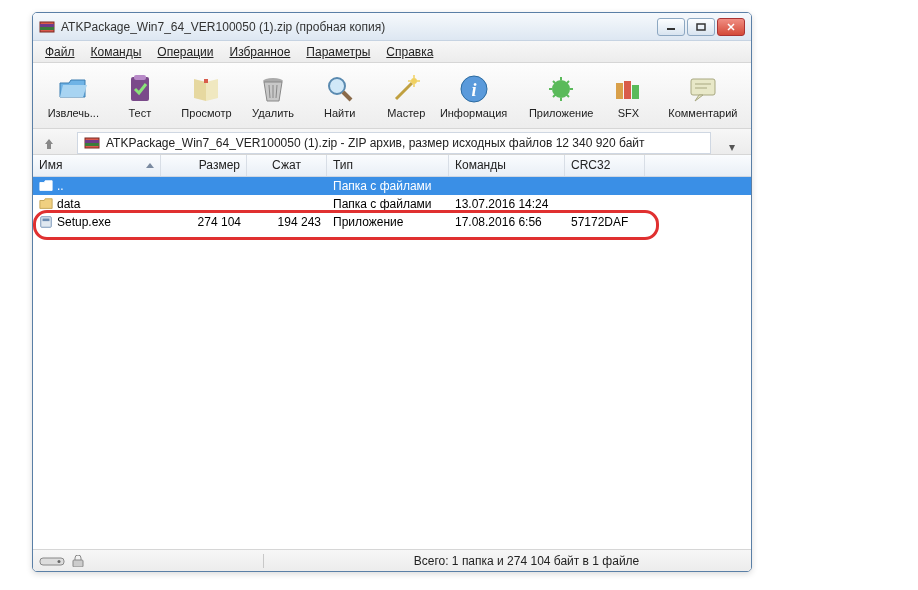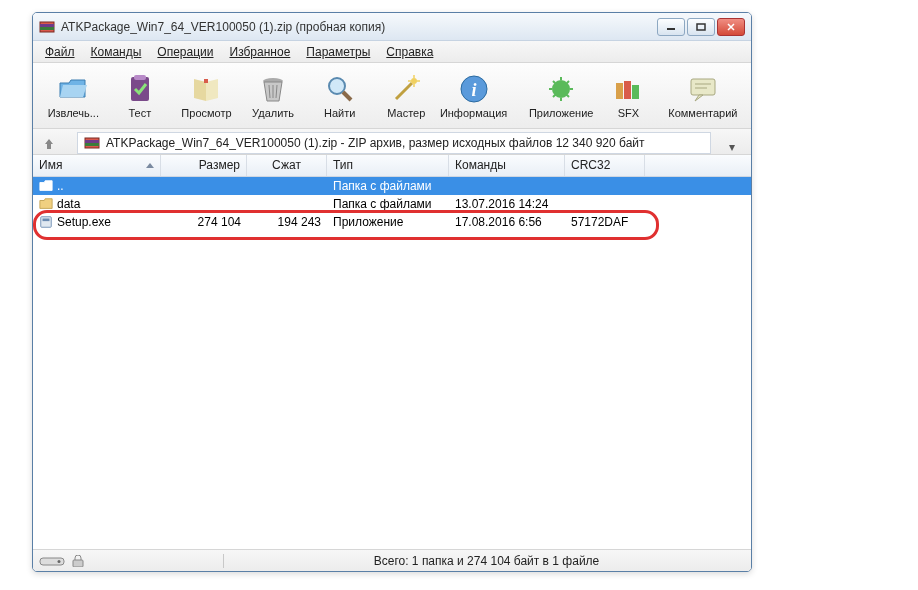--- a/index.html
+++ b/index.html
@@ -29,21 +29,21 @@
 .lv-hcol { border-right: 1px solid #d8dee6; padding: 3px 6px; font-size: 12px; color: #222; position: relative; }
 .lv-hcol.sorted::after { content: ""; position: absolute; right: 6px; top: 8px; border-left: 4px solid transparent; border-right: 4px solid transparent; border-bottom: 5px solid #7a8aa0; }
 .lv-body { display: flex; flex-direction: column; }
 .lv-row { height: 18px; display: flex; align-items: center; }
 .lv-row.selected { background: #3a8fe6; color: #fff; }
 .lv-row.selected .lv-cell { color: #fff; }
 .lv-cell { padding: 0 6px; font-size: 12px; white-space: nowrap; overflow: hidden; display: flex; align-items: center; gap: 4px; }
 .lv-icon { width: 14px; height: 14px; flex-shrink: 0; }
 .txt-right { justify-content: flex-end; text-align: right; }
 .highlight-ring { position: absolute; left: 0; top: 55px; width: 626px; height: 30px; border: 3px solid #e03030; border-radius: 14px; pointer-events: none; }
-.statusbar { height: 22px; background: linear-gradient(#f7f7f7,#ececec); border-top: 1px solid #d6d6d6; display: flex; align-items: center; padding: 0 6px; }
+.statusbar { height: 22px; background: linear-gradient(#f7f7f7,#ececec); border-top: 1px solid #d6d6d6; display: flex; align-items: center; padding: 0 6px; gap: 40px; }
 .status-left { width: 180px; display: flex; align-items: center; gap: 6px; }
 .status-sep { border-left: 1px solid #c8c8c8; height: 14px; margin: 0 4px; }
 .status-right { flex: 1; text-align: center; color: #222; }
 .c-name { width: 128px; }
 .c-size { width: 86px; }
 .c-pack { width: 80px; }
 .c-type { width: 122px; }
 .c-mod { width: 116px; }
 .c-crc { width: 80px; }
 </style>

